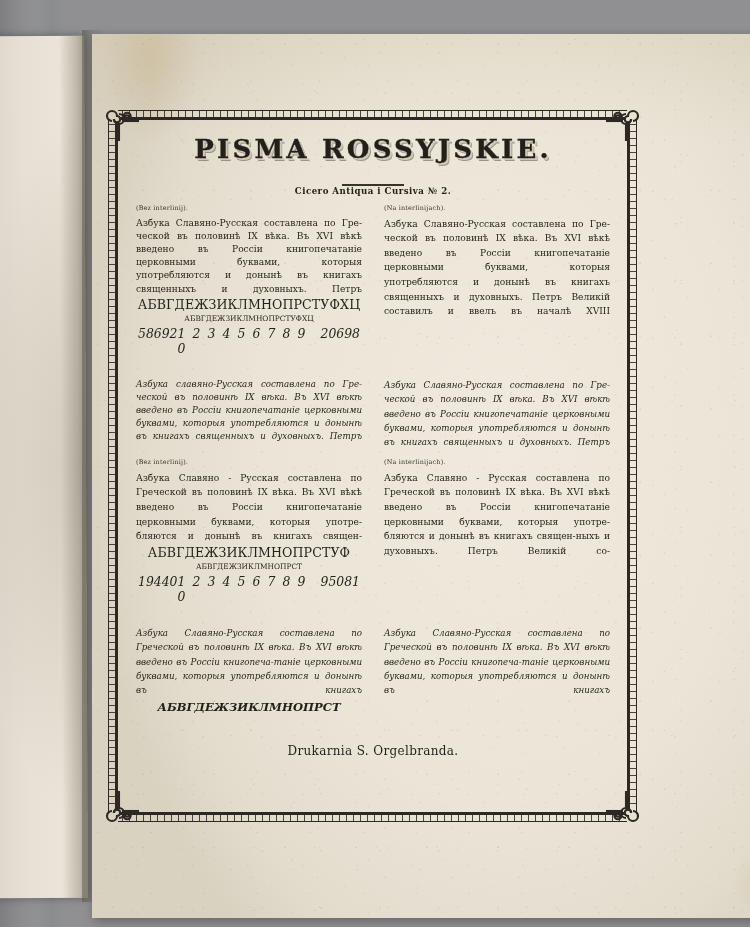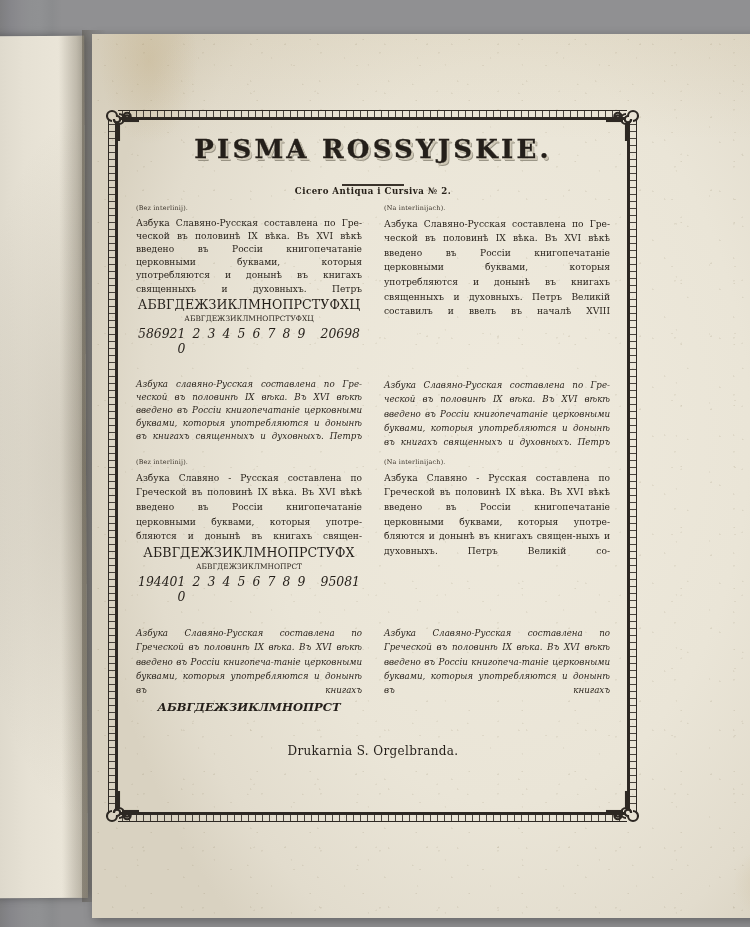--- a/index.html
+++ b/index.html
@@ -359,21 +359,21 @@
         <div class="col">
           <div class="body-italic leaded">Азбука Славяно-Русская составлена по Гре-ческой въ половинѣ IX вѣка. Въ XVI вѣкѣ введено въ Россіи книгопечатаніе церковными буквами, которыя употребляются и донынѣ въ книгахъ священныхъ и духовныхъ. Петръ</div>
         </div>
       </div>
 
 
       <div class="cols">
         <div class="col">
           <div class="col-caption">(Bez interlinij).</div>
           <div class="body-roman leaded">Азбука Славяно - Русская составлена по Греческой въ половинѣ IX вѣка. Въ XVI вѣкѣ введено въ Россіи книгопечатаніе церковными буквами, которыя употре-бляются и донынѣ въ книгахъ священ-</div>
-          <div class="alpha-caps">АБВГДЕЖЗИКЛМНОПРСТУФХ</div>
+          <div class="alpha-caps">АБВГДЕЖЗИКЛМНОПРСТУФ</div>
           <div class="alpha-small">АБВГДЕЖЗИКЛМНОПРСТ</div>
           <div class="figures-row">
             <span>19440</span>
             <span class="digits">1 2 3 4 5 6 7 8 9 0</span>
             <span>95081</span>
           </div>
         </div>
         <div class="col">
           <div class="col-caption">(Na interlinijach).</div>
           <div class="body-roman leaded">Азбука Славяно - Русская составлена по Греческой въ половинѣ IX вѣка. Въ XVI вѣкѣ введено въ Россіи книгопечатаніе церковными буквами, которыя употре-бляются и донынѣ въ книгахъ священ-ныхъ и духовныхъ. Петръ Великій со-</div>

